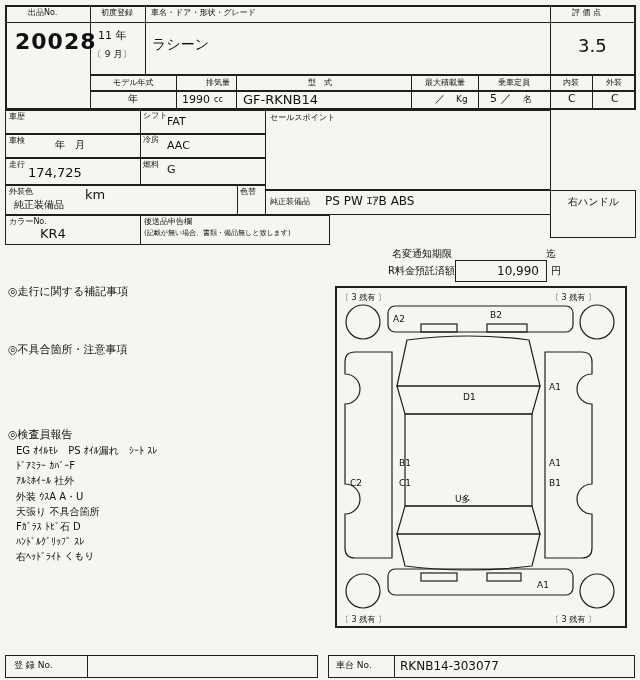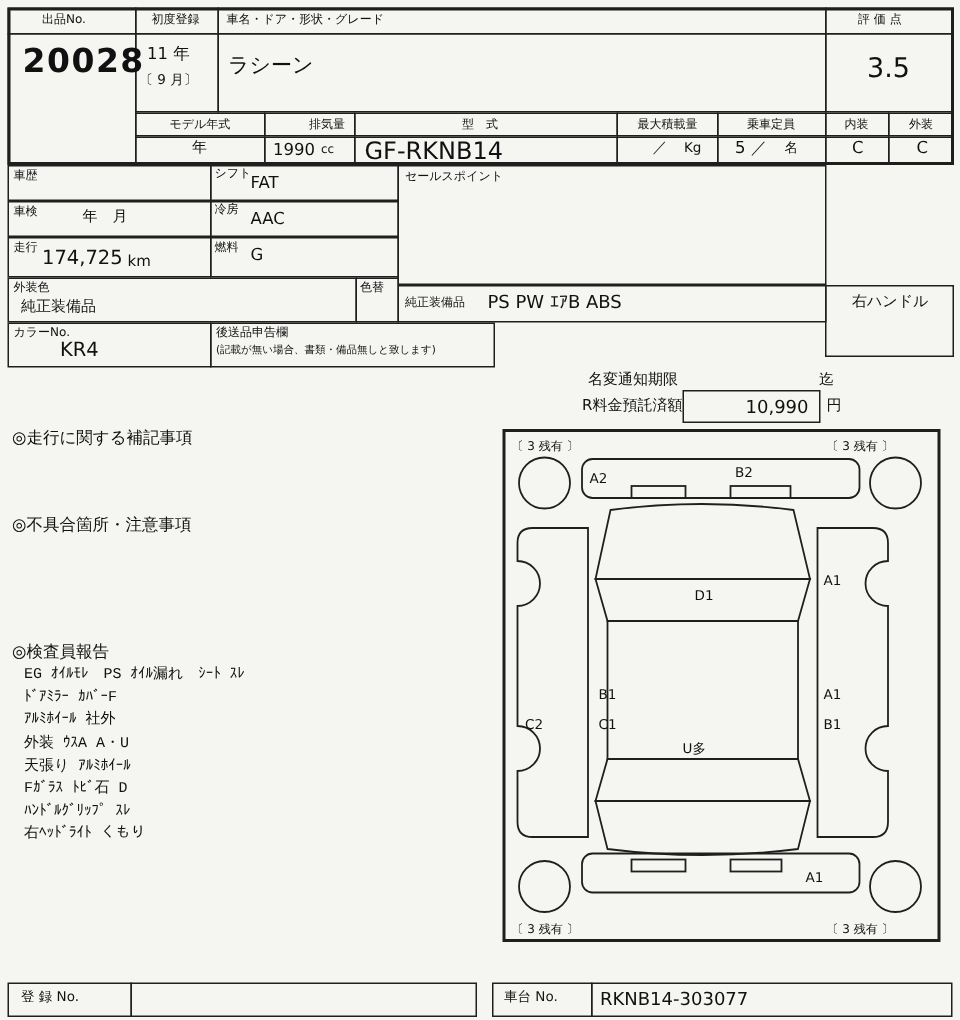--- a/index.html
+++ b/index.html
@@ -4,21 +4,21 @@
 <style>
   html,body{margin:0;padding:0;background:#dedede;}
   .sheet{
     position:relative;width:640px;height:680px;background:#f5f5f2;
     font-family:"DejaVu Sans","Liberation Sans",sans-serif;color:#111;
     overflow:hidden;
   }
   .box{position:absolute;border:1px solid #1f1f1f;box-sizing:border-box;background:transparent;}
   .b2{border-width:2px;}
   .t{position:absolute;white-space:nowrap;line-height:1;color:#111;}
-  .rline{font-size:10px;line-height:15.2px;white-space:nowrap;font-family:Liberation Mono, monospace;}
+  .rline{font-size:10px;line-height:15.2px;white-space:nowrap;}
   svg text{font-family:"DejaVu Sans","Liberation Sans",sans-serif;fill:#111;stroke:none;}
   svg .shape{fill:none;stroke:#1f1f1f;stroke-width:1.2;}
 </style>
 </head>
 <body>
 
 <div class="sheet">
 
   <div class="box b2" style="left:5px;top:5px;width:631px;height:105px"></div>
   <div class="box" style="left:5px;top:5px;width:86px;height:18px"></div>
@@ -73,42 +73,42 @@
   <span class="t" style="left:151px;top:9px;font-size:8px">車名・ドア・形状・グレード</span>
   <span class="t" style="left:152px;top:37px;font-size:14px">ラシーン</span>
   <span class="t" style="left:572px;top:9px;font-size:8px">評 価 点</span>
   <span class="t" style="left:578px;top:37px;font-size:18px">3.5</span>
   <span class="t" style="left:113px;top:79px;font-size:8px">モデル年式</span>
   <span class="t" style="left:128px;top:94px;font-size:10px">年</span>
   <span class="t" style="left:206px;top:79px;font-size:8px">排気量</span>
   <span class="t" style="left:182px;top:94px;font-size:11px">1990</span>
   <span class="t" style="left:214px;top:96px;font-size:8px">cc</span>
   <span class="t" style="left:308px;top:79px;font-size:8px">型　式</span>
-  <span class="t" style="left:243px;top:93px;font-size:16px">GF-RKNB14</span>
+  <span class="t" style="left:243px;top:93px;font-size:13px">GF-RKNB14</span>
   <span class="t" style="left:425px;top:79px;font-size:8px">最大積載量</span>
   <span class="t" style="left:435px;top:94px;font-size:10px">／</span>
   <span class="t" style="left:456px;top:95px;font-size:9px">Kg</span>
   <span class="t" style="left:498px;top:79px;font-size:8px">乗車定員</span>
   <span class="t" style="left:490px;top:93px;font-size:11px">5 ／</span>
   <span class="t" style="left:523px;top:95px;font-size:9px">名</span>
   <span class="t" style="left:563px;top:79px;font-size:8px">内装</span>
   <span class="t" style="left:606px;top:79px;font-size:8px">外装</span>
   <span class="t" style="left:568px;top:93px;font-size:11px">C</span>
   <span class="t" style="left:611px;top:93px;font-size:11px">C</span>
 
   <span class="t" style="left:9px;top:113px;font-size:8px">車歴</span>
   <span class="t" style="left:143px;top:112px;font-size:8px">シフト</span>
   <span class="t" style="left:167px;top:116px;font-size:11px">FAT</span>
   <span class="t" style="left:9px;top:137px;font-size:8px">車検</span>
   <span class="t" style="left:55px;top:140px;font-size:10px">年　月</span>
   <span class="t" style="left:143px;top:136px;font-size:8px">冷房</span>
   <span class="t" style="left:167px;top:140px;font-size:11px">AAC</span>
   <span class="t" style="left:9px;top:161px;font-size:8px">走行</span>
   <span class="t" style="left:28px;top:166px;font-size:13px">174,725</span>
-  <span class="t" style="left:85px;top:170px;font-size:10px">km</span>
+  <span class="t" style="left:85px;top:188px;font-size:13px">km</span>
   <span class="t" style="left:143px;top:161px;font-size:8px">燃料</span>
   <span class="t" style="left:167px;top:164px;font-size:11px">G</span>
   <span class="t" style="left:9px;top:188px;font-size:8px">外装色</span>
   <span class="t" style="left:14px;top:200px;font-size:10px">純正装備品</span>
   <span class="t" style="left:240px;top:188px;font-size:8px">色替</span>
   <span class="t" style="left:9px;top:218px;font-size:8px">カラーNo.</span>
   <span class="t" style="left:40px;top:227px;font-size:13px">KR4</span>
   <span class="t" style="left:144px;top:218px;font-size:8px">後送品申告欄</span>
   <span class="t" style="left:144px;top:230px;font-size:7px">(記載が無い場合、書類・備品無しと致します)</span>
   <span class="t" style="left:270px;top:114px;font-size:8px">セールスポイント</span>
@@ -124,21 +124,21 @@
 
   <span class="t" style="left:8px;top:286px;font-size:11px">◎走行に関する補記事項</span>
   <span class="t" style="left:8px;top:344px;font-size:11px">◎不具合箇所・注意事項</span>
   <span class="t" style="left:8px;top:429px;font-size:11px">◎検査員報告</span>
 
   <div class="t" style="left:16px;top:443px">
     <div class="rline">EG ｵｲﾙﾓﾚ　PS ｵｲﾙ漏れ　ｼｰﾄ ｽﾚ</div>
     <div class="rline">ﾄﾞｱﾐﾗｰ ｶﾊﾞｰF</div>
     <div class="rline">ｱﾙﾐﾎｲｰﾙ 社外</div>
     <div class="rline">外装 ｳｽA A・U</div>
-    <div class="rline">天張り ｱﾙﾐﾎｲｰﾙ</div>
+    <div class="rline">天張り 不具合箇所</div>
     <div class="rline">Fｶﾞﾗｽ ﾄﾋﾞ石 D</div>
     <div class="rline">ﾊﾝﾄﾞﾙｸﾞﾘｯﾌﾟ ｽﾚ</div>
     <div class="rline">右ﾍｯﾄﾞﾗｲﾄ くもり</div>
   </div>
 
   <div class="box b2" style="left:335px;top:286px;width:292px;height:342px">
     <svg width="288" height="338" viewBox="0 0 288 338">
 
       <circle class="shape" cx="26" cy="34" r="17"></circle>
       <circle class="shape" cx="260" cy="34" r="17"></circle>

